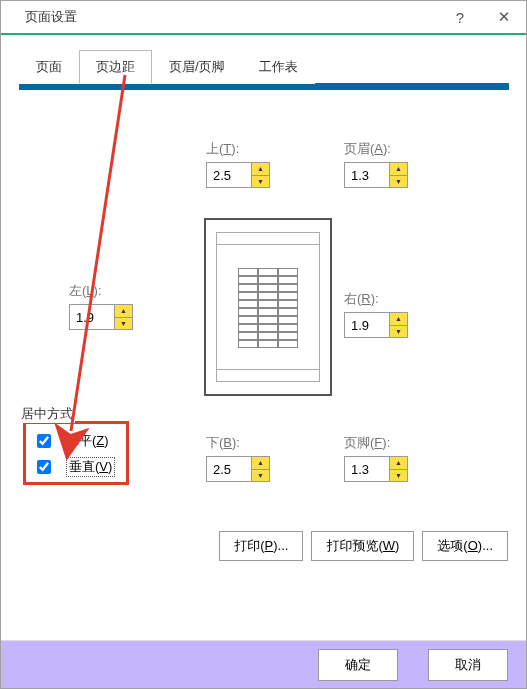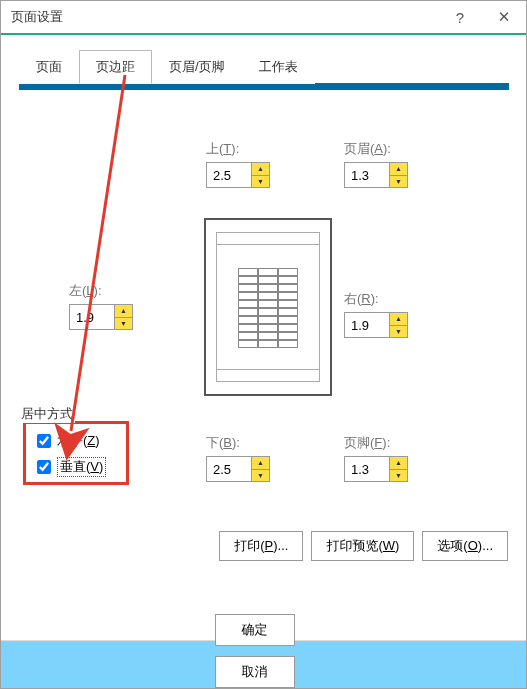--- a/index.html
+++ b/index.html
@@ -15,21 +15,21 @@
     border: 1px solid #a0a0a0;
     position: relative;
     background: #fff;
   }
   .titlebar {
     height: 34px;
     background: #fff;
     border-bottom: 2px solid #1aaf7e;
     display: flex;
     align-items: center;
-    padding: 0 0 0 10px;
+    padding: 0 0 0 24px;
   }
   .titlebar .title { flex: 1; font-size: 13px; color: #333; }
   .titlebar .tbtn {
     width: 44px;
     height: 32px;
     display: flex;
     align-items: center;
     justify-content: center;
     color: #555;
     font-size: 15px;
@@ -143,21 +143,21 @@
     top: 420px;
     width: 106px;
     height: 64px;
     border: 3px solid #e03a2f;
     z-index: 2;
   }
   .chk {
     position: absolute;
     display: flex;
     align-items: center;
-    gap: 3px;
+    gap: 12px;
     z-index: 3;
   }
   .chk input { width: 14px; height: 14px; }
   .chk .boxed { border: 1px dotted #555; padding: 0 2px; }
 
   .btnrow {
     position: absolute;
     right: 18px;
     top: 530px;
     display: flex;
@@ -170,27 +170,26 @@
     font-size: 13px;
     font-family: inherit;
   }
   .footer {
     position: absolute;
     right: 0;
     bottom: 0;
     height: 48px;
     width: 100%;
     border-top: 1px solid #ddd;
-    background: #7dd3fc;
+    background: #c4b5fd;
     display: flex;
     justify-content: flex-end;
     align-items: center;
     padding-right: 18px;
-    gap: 10px;
-    flex-direction: column;
+    gap: 30px;
   }
   .footer .btn { padding: 6px 26px; }
 
   
   .arrow-svg {
     position: absolute;
     left: 0; top: 0;
     pointer-events: none;
     z-index: 5;
   }

